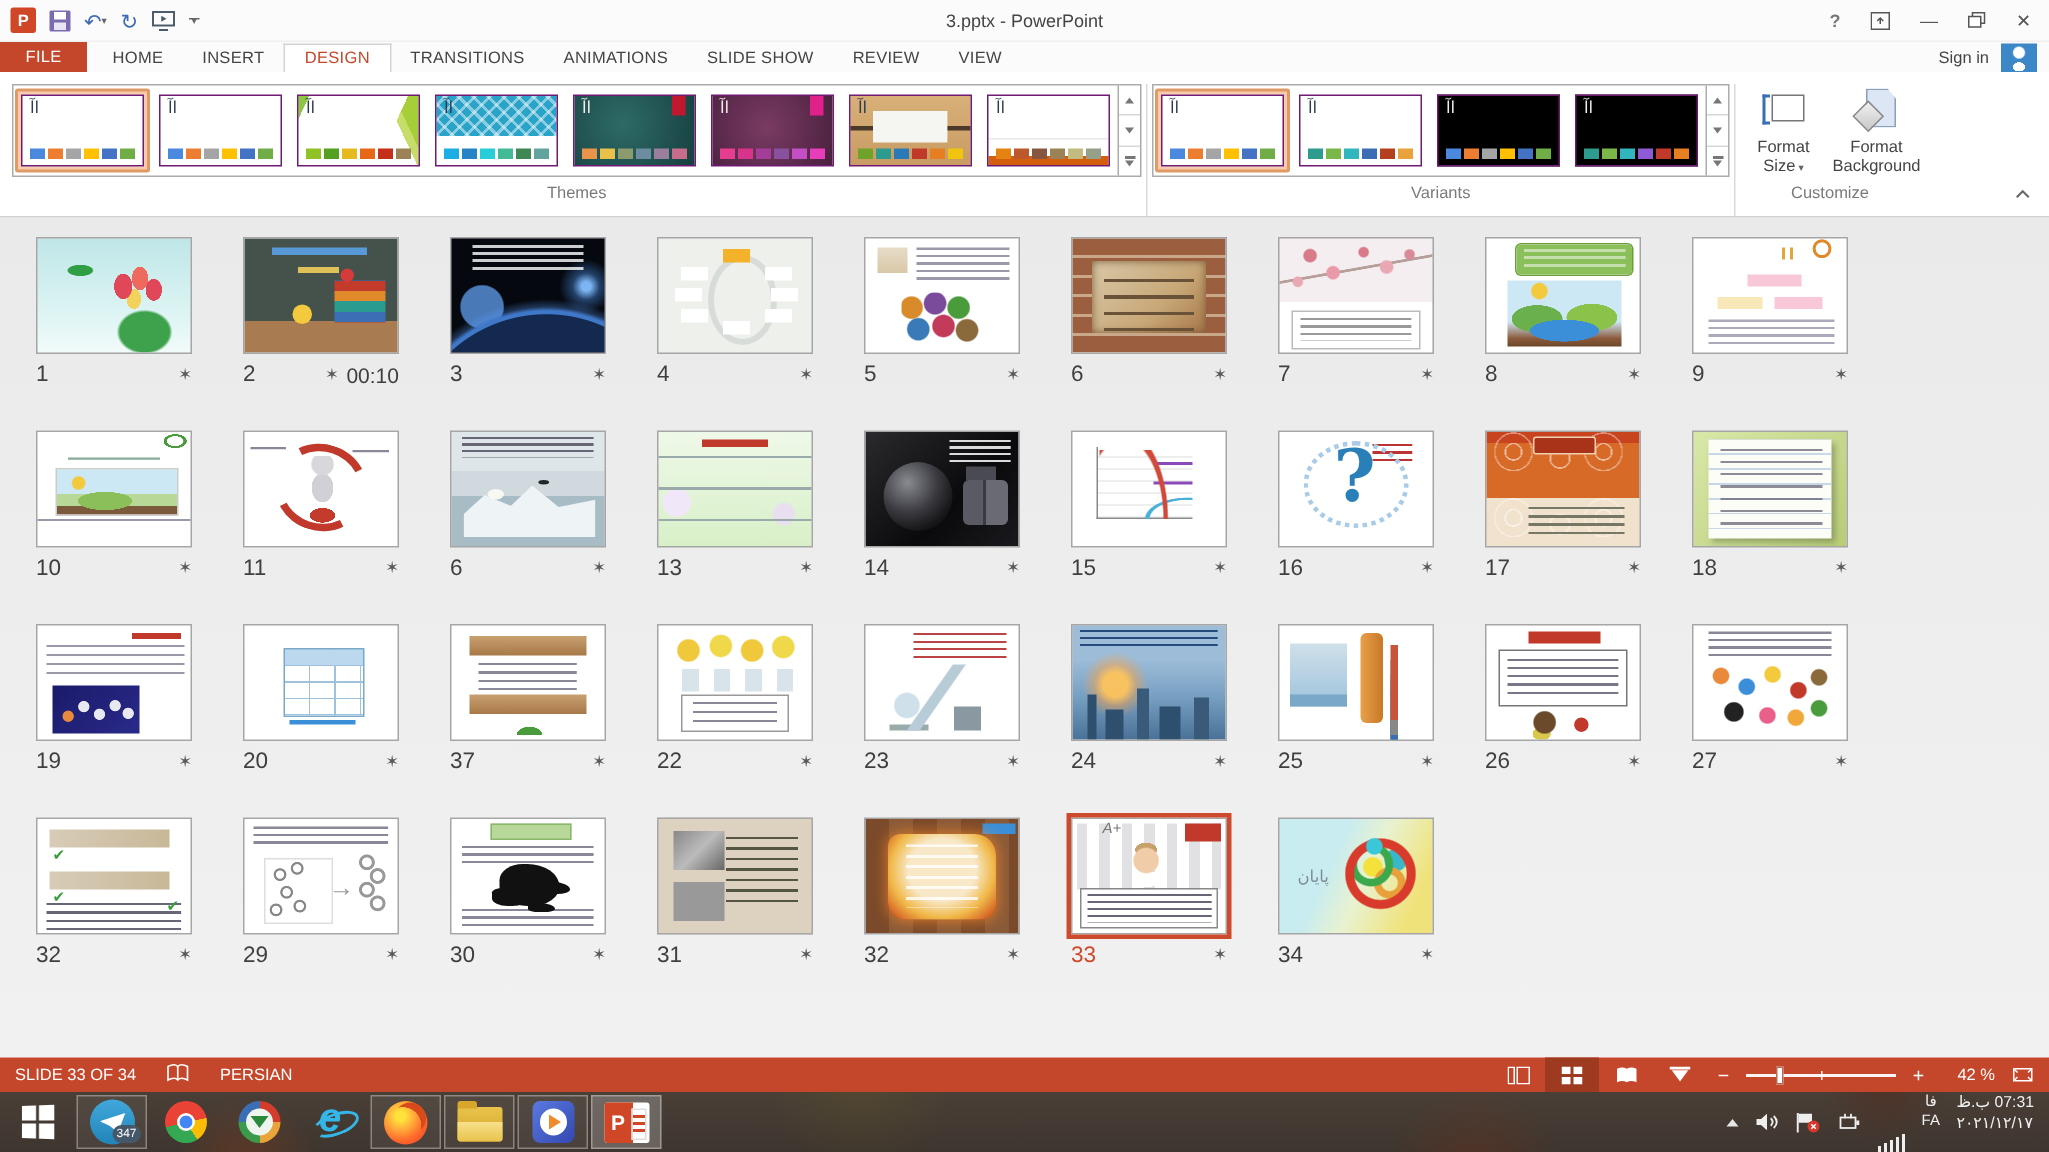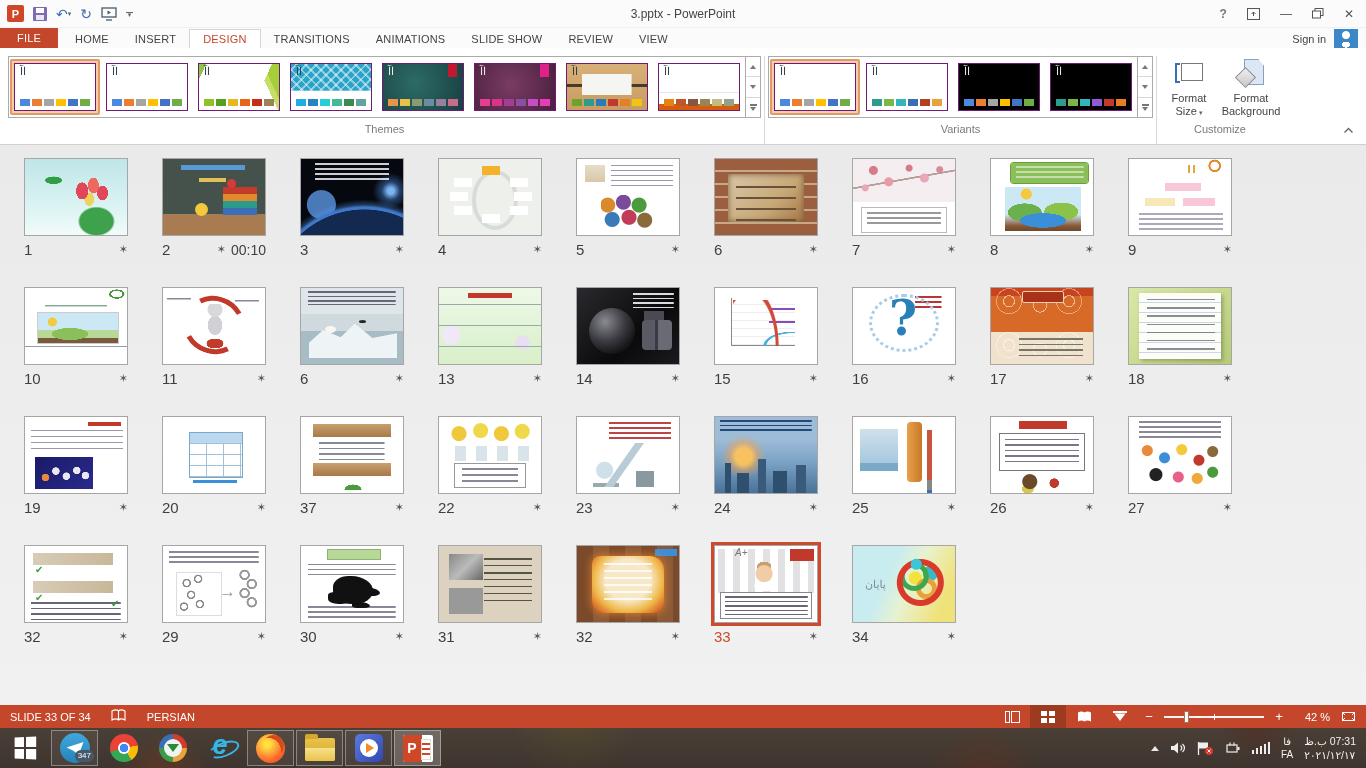--- a/index.html
+++ b/index.html
@@ -225,21 +225,21 @@
   .icon-firefox::after{content:"";position:absolute;right:1px;top:1px;width:21px;height:21px;border-radius:50%;background:radial-gradient(circle at 26% 74%,transparent 0 56%,#d84a1b 57%)}
   .icon-explorer{width:30px;height:23px;background:linear-gradient(180deg,#e8c34b,#d8a62b);border-radius:2px;margin-top:3px}
   .icon-explorer::before{content:"";position:absolute;left:0;top:-4px;width:13px;height:5px;background:#d8a62b;border-radius:2px 2px 0 0}
   .icon-explorer::after{content:"";position:absolute;left:0;bottom:0;width:100%;height:13px;background:linear-gradient(180deg,#f8e08b,#e8c34b);border-radius:0 0 2px 2px}
   .icon-kmplayer{width:28px;height:28px;border-radius:5px;background:linear-gradient(135deg,#5a7ae0,#3248b0)}
   .icon-kmplayer::before{content:"";position:absolute;left:5px;top:5px;width:18px;height:18px;border-radius:50%;background:#fff}
   .icon-kmplayer::after{content:"";position:absolute;left:11px;top:9px;border:5px solid transparent;border-left:8px solid #f08a2b}
   .icon-powerpoint{width:30px;height:27px;background:#fff;border-radius:2px}
   .icon-powerpoint::before{content:"P";position:absolute;left:0;top:0;width:19px;height:27px;background:#d04727;border-radius:2px 0 0 2px;color:#fff;font-size:14px;font-weight:bold;display:flex;align-items:center;justify-content:center}
   .icon-powerpoint::after{content:"";position:absolute;right:2px;top:4px;width:8px;height:19px;background:repeating-linear-gradient(180deg,#d04727 0 2px,transparent 2px 5px) 0 3px/100% 70% no-repeat,#fff;border:1px solid #ddd}
-  .tray{margin-left:auto;display:flex;align-items:center;gap:11px;padding-right:10px;color:#f2f2f2}
+  .tray{margin-left:auto;display:flex;gap:11px;padding-right:10px;color:#f2f2f2}
   .trayicon{display:flex;align-items:center;justify-content:center}
   .lang{display:flex;flex-direction:column;align-items:center;font-size:10px;line-height:1.3}
   .clock{display:flex;flex-direction:column;align-items:flex-end;font-size:10.5px;line-height:1.35;direction:rtl}
   .chev-up{width:0;height:0;border-left:4px solid transparent;border-right:4px solid transparent;border-bottom:5px solid #e8e8e8}
   .sigbars{display:flex;align-items:flex-end;gap:1.5px}
   .sigbars i{width:2.5px;background:#eee;display:block}
 </style>
 </head>
 <body>
 

